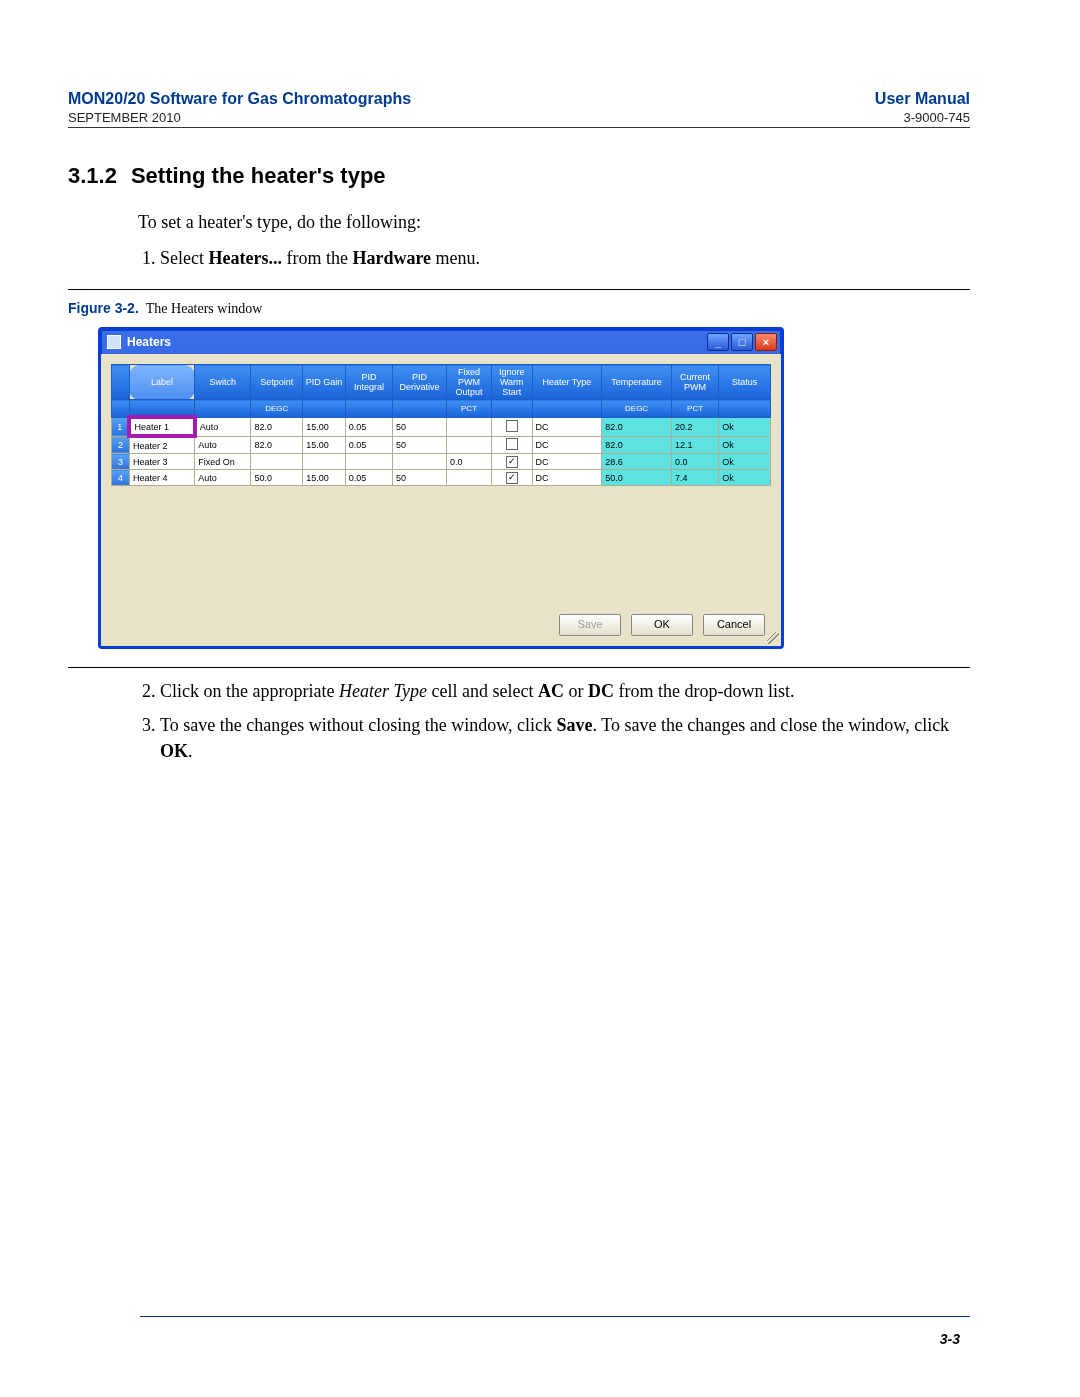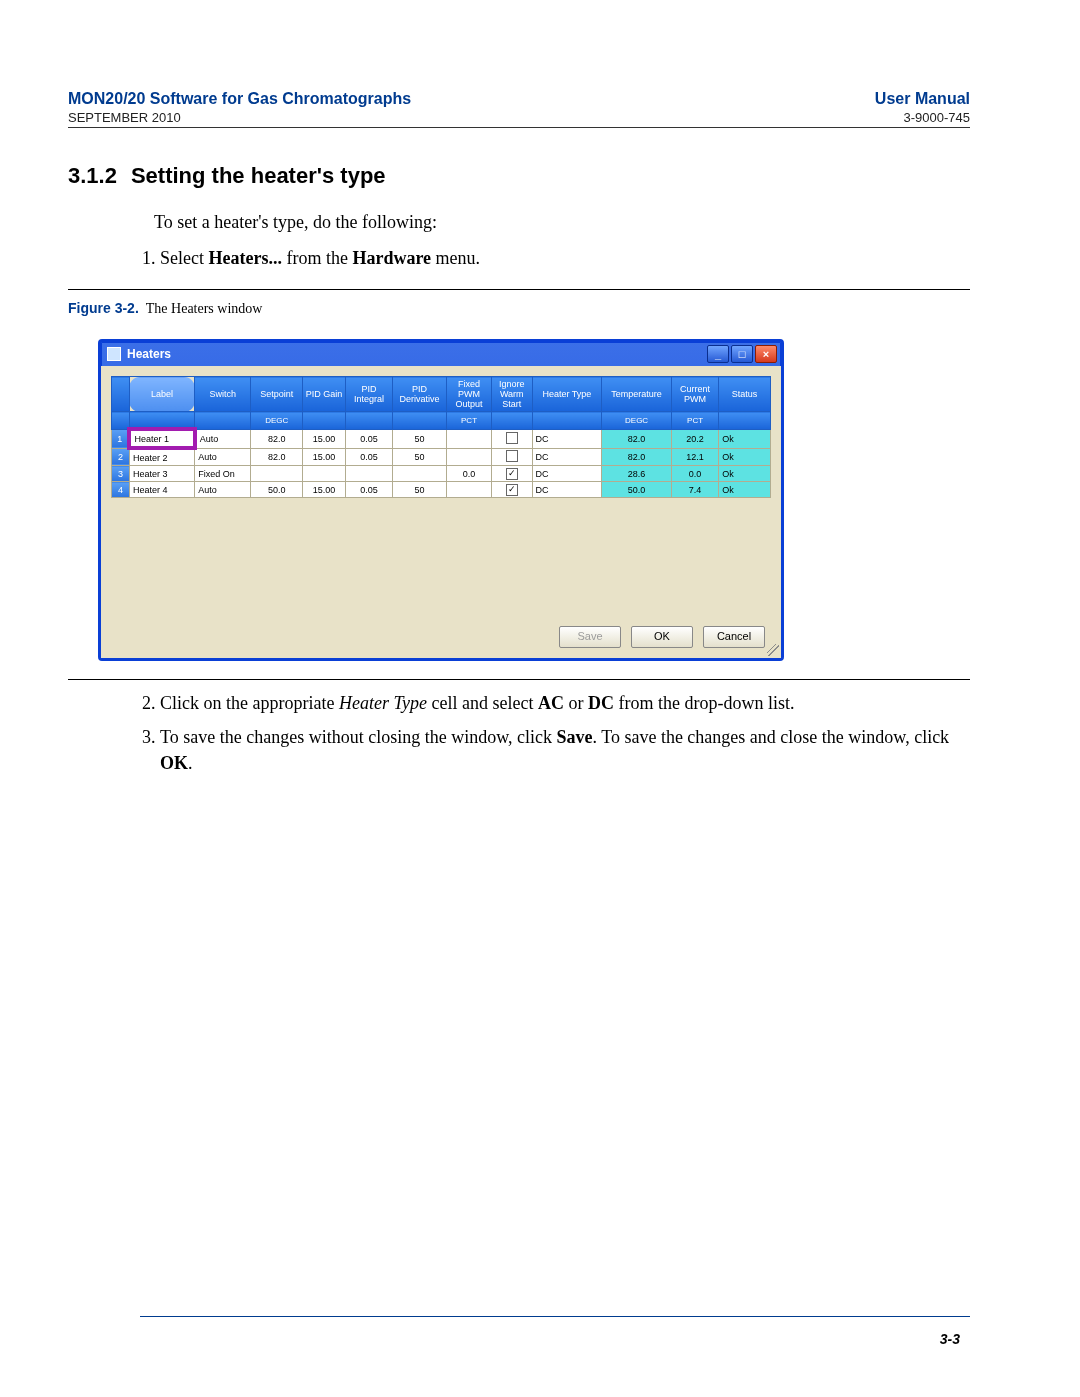--- a/index.html
+++ b/index.html
@@ -43,25 +43,25 @@
     font-weight: bold;
     font-size: 22px;
     color: #000;
   }
   .section-heading .num { margin-right: 14px; }
   .body-text {
     margin-left: 70px;
     font-size: 18px;
     line-height: 1.45;
   }
-  .body-text p { margin: 20px 16px 10px; }
+  .body-text p { margin: 20px 0 10px; }
   .body-text ol { padding-left: 22px; margin: 6px 0; }
   .body-text li { margin: 8px 0; }
   hr.rule { border: none; border-top: 1.5px solid #000; margin: 18px 0 10px; }
-  .fig-caption { font-size: 14px; margin: 4px 0 22px; }
+  .fig-caption { font-size: 14px; margin: 4px 0 10px; }
   .fig-caption .fig-label { color: #003b8f; font-weight: bold; font-family: 'Segoe UI', Tahoma, sans-serif; }
 
   
   .window {
     width: 680px;
     margin: 4px 0 14px 30px;
     border: 3px solid #0a3fd6;
     border-radius: 4px;
     box-shadow: 0 0 0 1px #0a3fd6 inset;
     background: linear-gradient(#3b6fe8, #0a3fd6);
@@ -130,21 +130,21 @@
     white-space: nowrap;
     overflow: hidden;
   }
   .rownum {
     background: linear-gradient(#5aa0f5,#2c74e0) !important;
     color: #fff;
     text-align: center;
     width: 14px;
   }
   .cyan { background: #5de2e2 !important; }
-  .num-r { text-align: center; }
+  .num-r { text-align: left; }
   .chk {
     display:inline-block; width:10px; height:10px; border:1px solid #666; background:#fff;
     text-align:center; line-height:9px; font-size:9px; color:#000;
   }
   .body-area {
     background:#e8e2c8;
     height:120px;
     border-top:none;
   }
   .btn-row {

